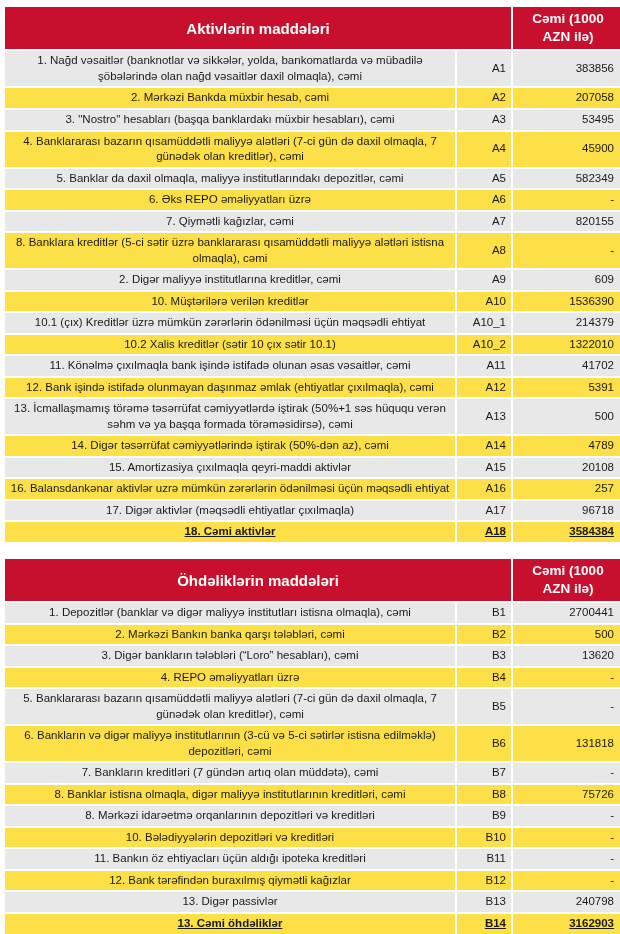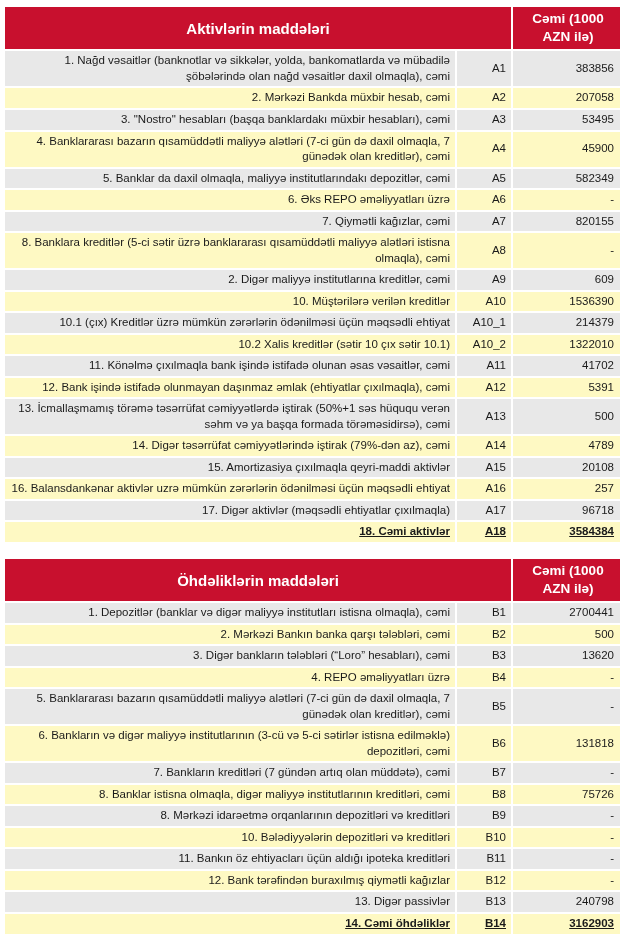--- a/index.html
+++ b/index.html
@@ -49,23 +49,23 @@
     text-align:center;
     line-height:1.35;
     padding:3px 8px;
   }
   td{
     font-size:11.5px;
     line-height:1.35;
     padding:2px 5px;
   }
   tr.odd td{ background:var(--rowalt); }
-  tr.even td{ background:#fef9c3; }
+  tr.even td{ background:#fde047; }
   tr.bold td{ font-weight:bold;text-decoration:underline; }
-  td.label{ text-align:right; }
+  td.label{ text-align:center; }
   td.code{ text-align:right; }
   td.value{ text-align:right; padding-right:9px; }
   col.c-label{ width:452px; }
   col.c-code{ width:56px; }
   col.c-value{ width:112px; }
 </style>
 </head>
 <body>
 
 <div class="report">
@@ -151,21 +151,21 @@
           <td class="label">12. Bank işində istifadə olunmayan daşınmaz əmlak (ehtiyatlar çıxılmaqla), cəmi</td>
           <td class="code">A12</td>
           <td class="value">5391</td>
         </tr>
         <tr class="odd">
           <td class="label">13. İcmallaşmamış törəmə təsərrüfat cəmiyyətlərdə iştirak (50%+1 səs hüququ verən səhm və ya başqa formada törəməsidirsə), cəmi</td>
           <td class="code">A13</td>
           <td class="value">500</td>
         </tr>
         <tr class="even">
-          <td class="label">14. Digər təsərrüfat cəmiyyətlərində iştirak (79%-dən az), cəmi</td>
+          <td class="label">14. Digər təsərrüfat cəmiyyətlərində iştirak (50%-dən az), cəmi</td>
           <td class="code">A14</td>
           <td class="value">4789</td>
         </tr>
         <tr class="odd">
           <td class="label">15. Amortizasiya çıxılmaqla qeyri-maddi aktivlər</td>
           <td class="code">A15</td>
           <td class="value">20108</td>
         </tr>
         <tr class="even">
           <td class="label">16. Balansdankənar aktivlər uzrə mümkün zərərlərin ödənilməsi üçün məqsədli ehtiyat</td>
@@ -256,19 +256,19 @@
           <td class="label">12. Bank tərəfindən buraxılmış qiymətli kağızlar</td>
           <td class="code">B12</td>
           <td class="value">-</td>
         </tr>
         <tr class="odd">
           <td class="label">13. Digər passivlər</td>
           <td class="code">B13</td>
           <td class="value">240798</td>
         </tr>
         <tr class="even bold">
-          <td class="label">14. Cəmi öhdəliklər</td>
+          <td class="label">13. Cəmi öhdəliklər</td>
           <td class="code">B14</td>
           <td class="value">3162903</td>
         </tr>
       </tbody>
     </table>
   </div>
 
 </body></html>

